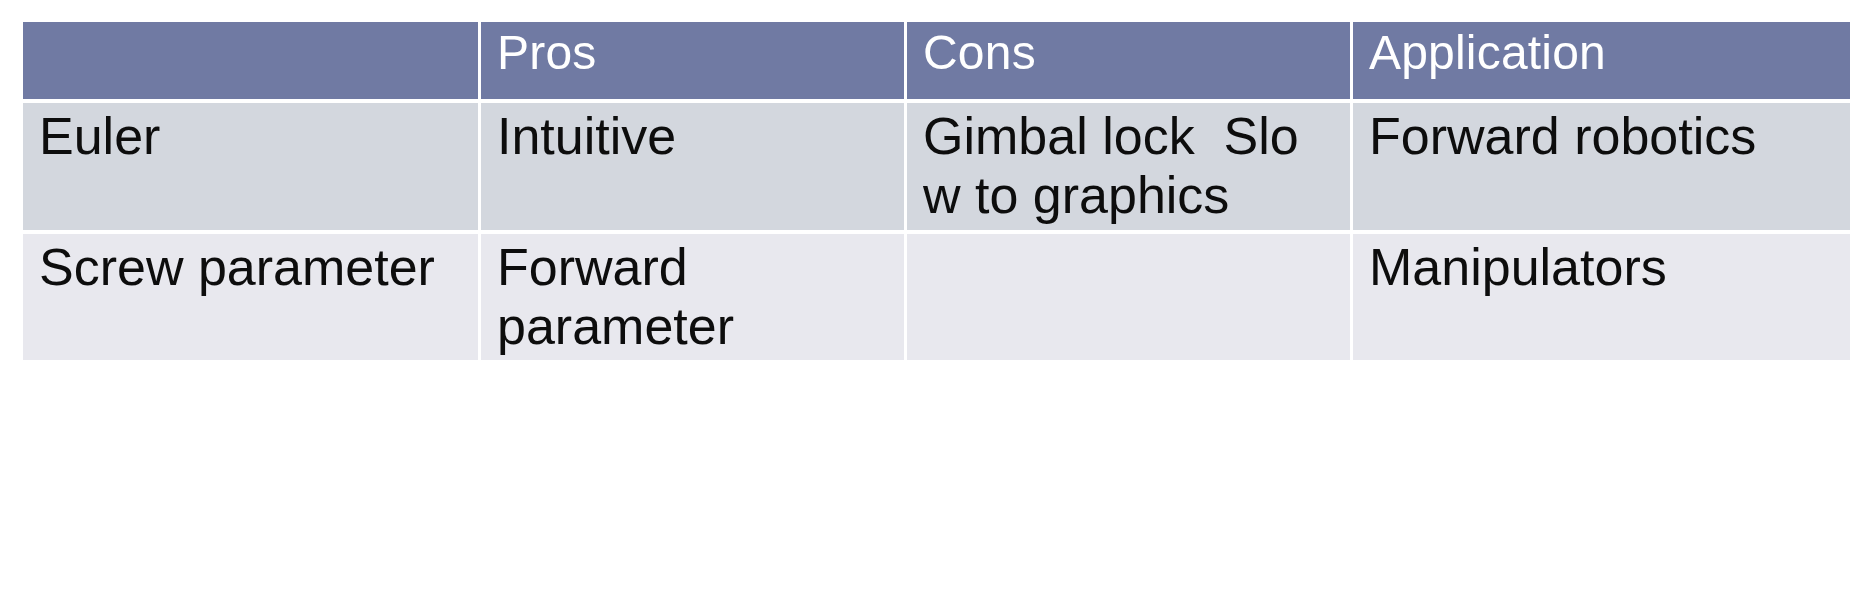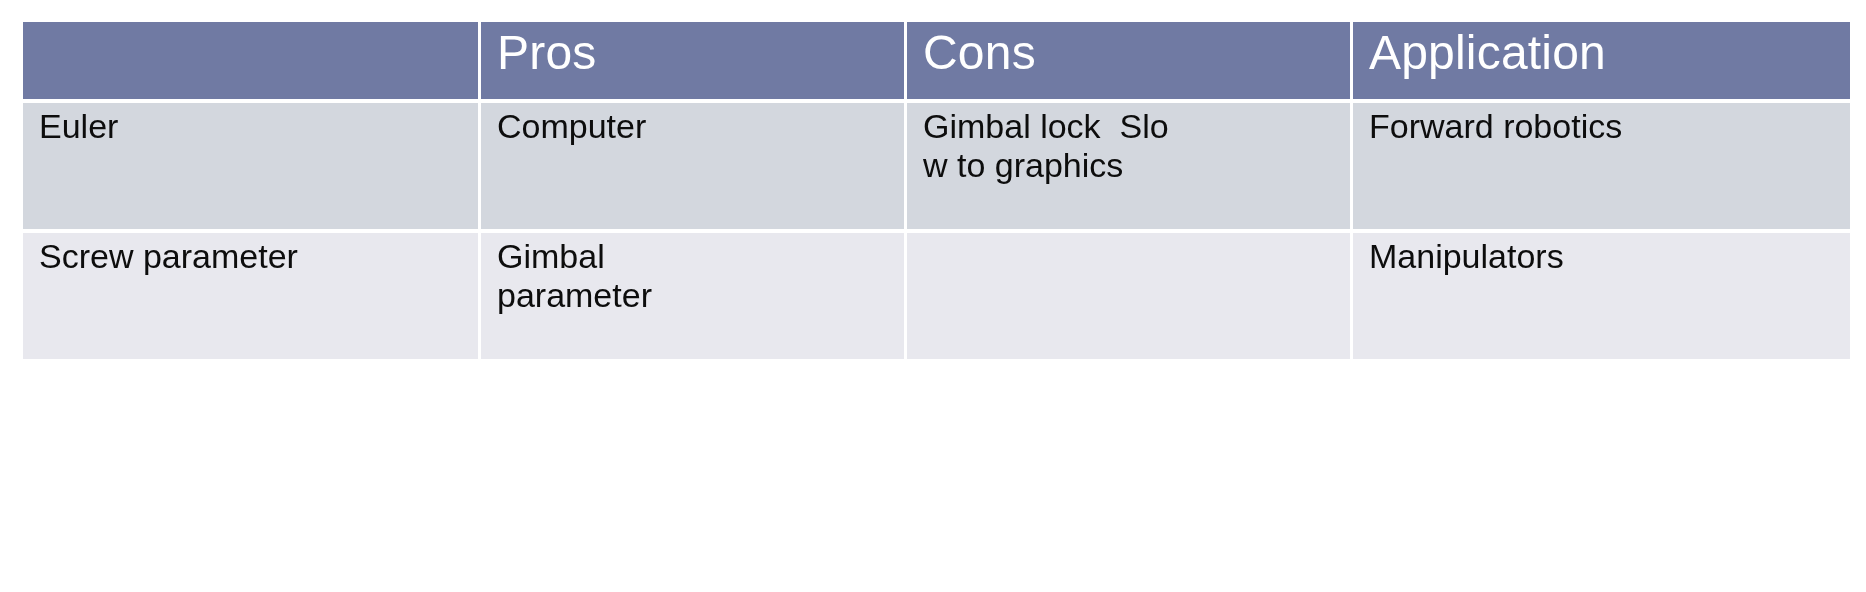--- a/index.html
+++ b/index.html
@@ -49,21 +49,21 @@
   thead th {
     background: #707AA3;
     color: #ffffff;
     font-size: 48px;
     font-weight: bold;
     height: 69px;
     letter-spacing: 0.2px;
   }
 
   tbody td {
-    font-size: 34px;
+    font-size: 52px;
     color: #0d0d0d;
   }
 
   tbody tr.row-shade-a td { background: #d3d7de; }
   tbody tr.row-shade-b td { background: #e8e8ee; }
 
   tbody tr.r1 td { height: 118px; }
   tbody tr.r2 td { height: 118px; }
   tbody tr.r3 td { height: 210px; }
 
@@ -92,37 +92,37 @@
       </tr>
     </thead>
 
     <tbody>
 
       <tr class="row-shade-a r1">
         <td>
           <span class="cell-line">Euler</span>
         </td>
         <td>
-          <span class="cell-line">Computer</span>
+          <span class="cell-line">Intuitive</span>
         </td>
         <td>
           <span class="cell-line">Gimbal lock  Slo</span>
           <span class="cell-line">w to graphics</span>
         </td>
         <td>
           <span class="cell-line">Forward robotics</span>
         </td>
       </tr>
 
       <tr class="row-shade-b r2">
         <td>
           <span class="cell-line">Screw parameter</span>
         </td>
         <td>
-          <span class="cell-line">Gimbal</span>
+          <span class="cell-line">Forward</span>
           <span class="cell-line">parameter</span>
         </td>
         <td>
           <span class="cell-empty"></span>
         </td>
         <td>
           <span class="cell-line">Manipulators</span>
         </td>
       </tr>
 

